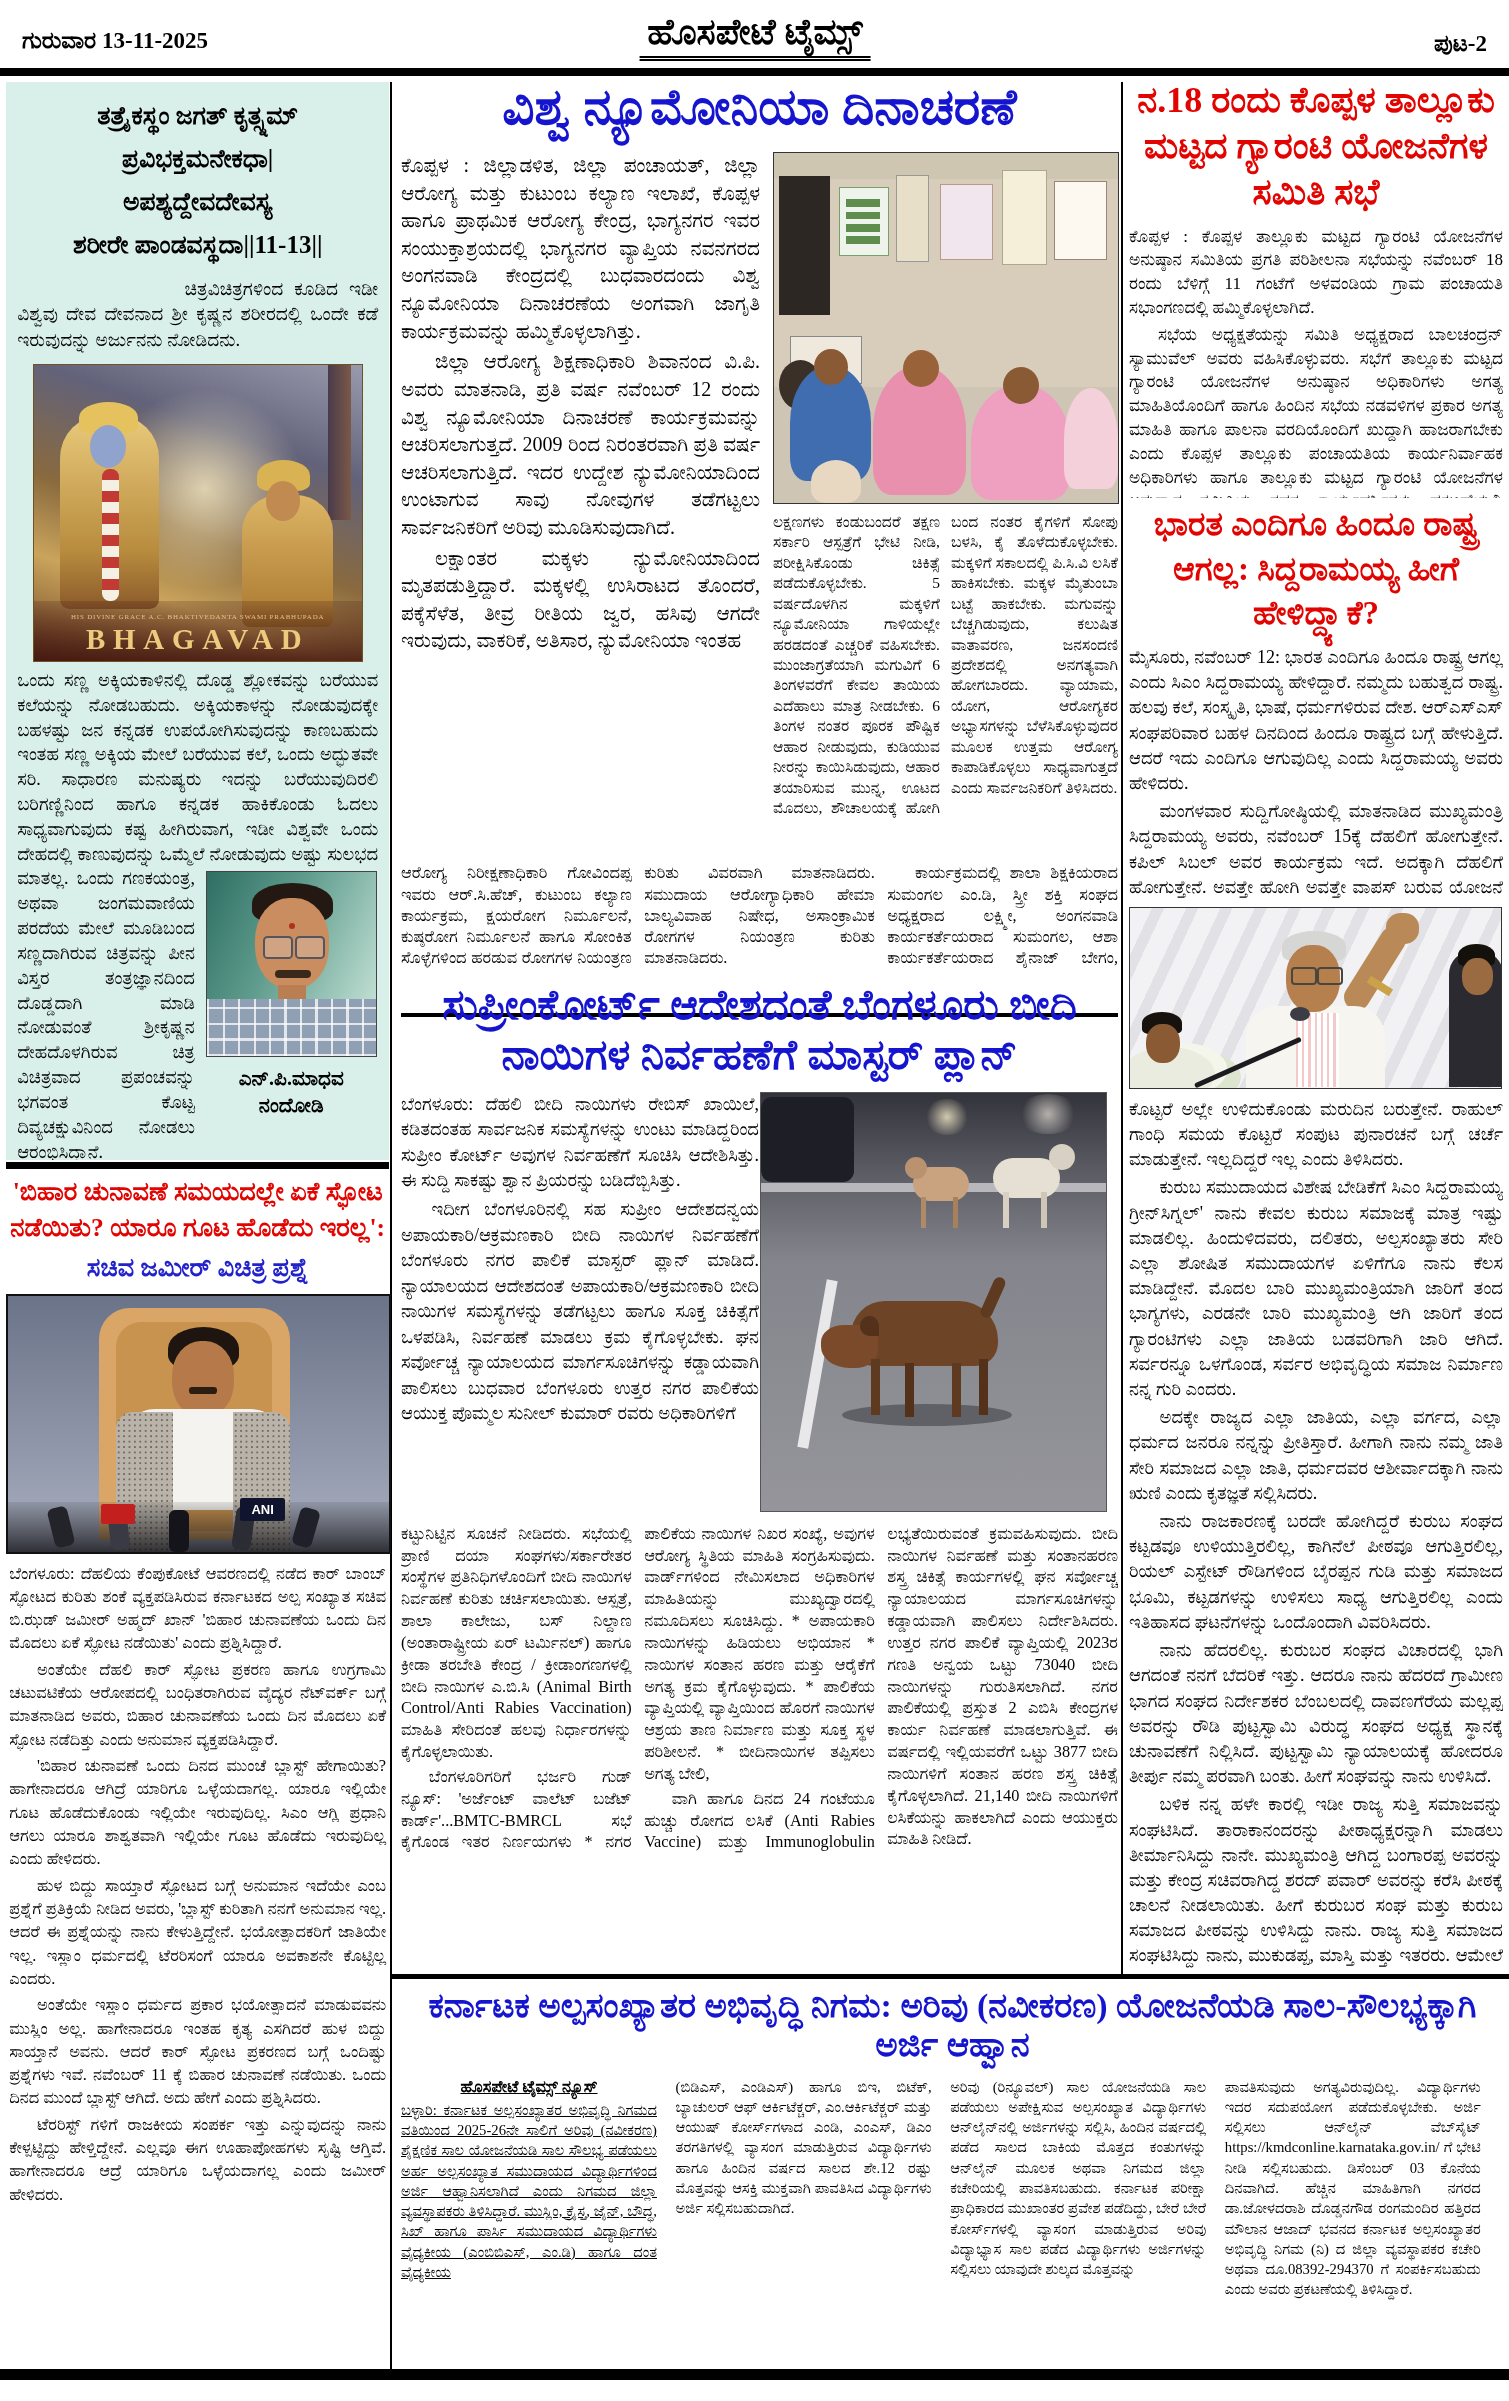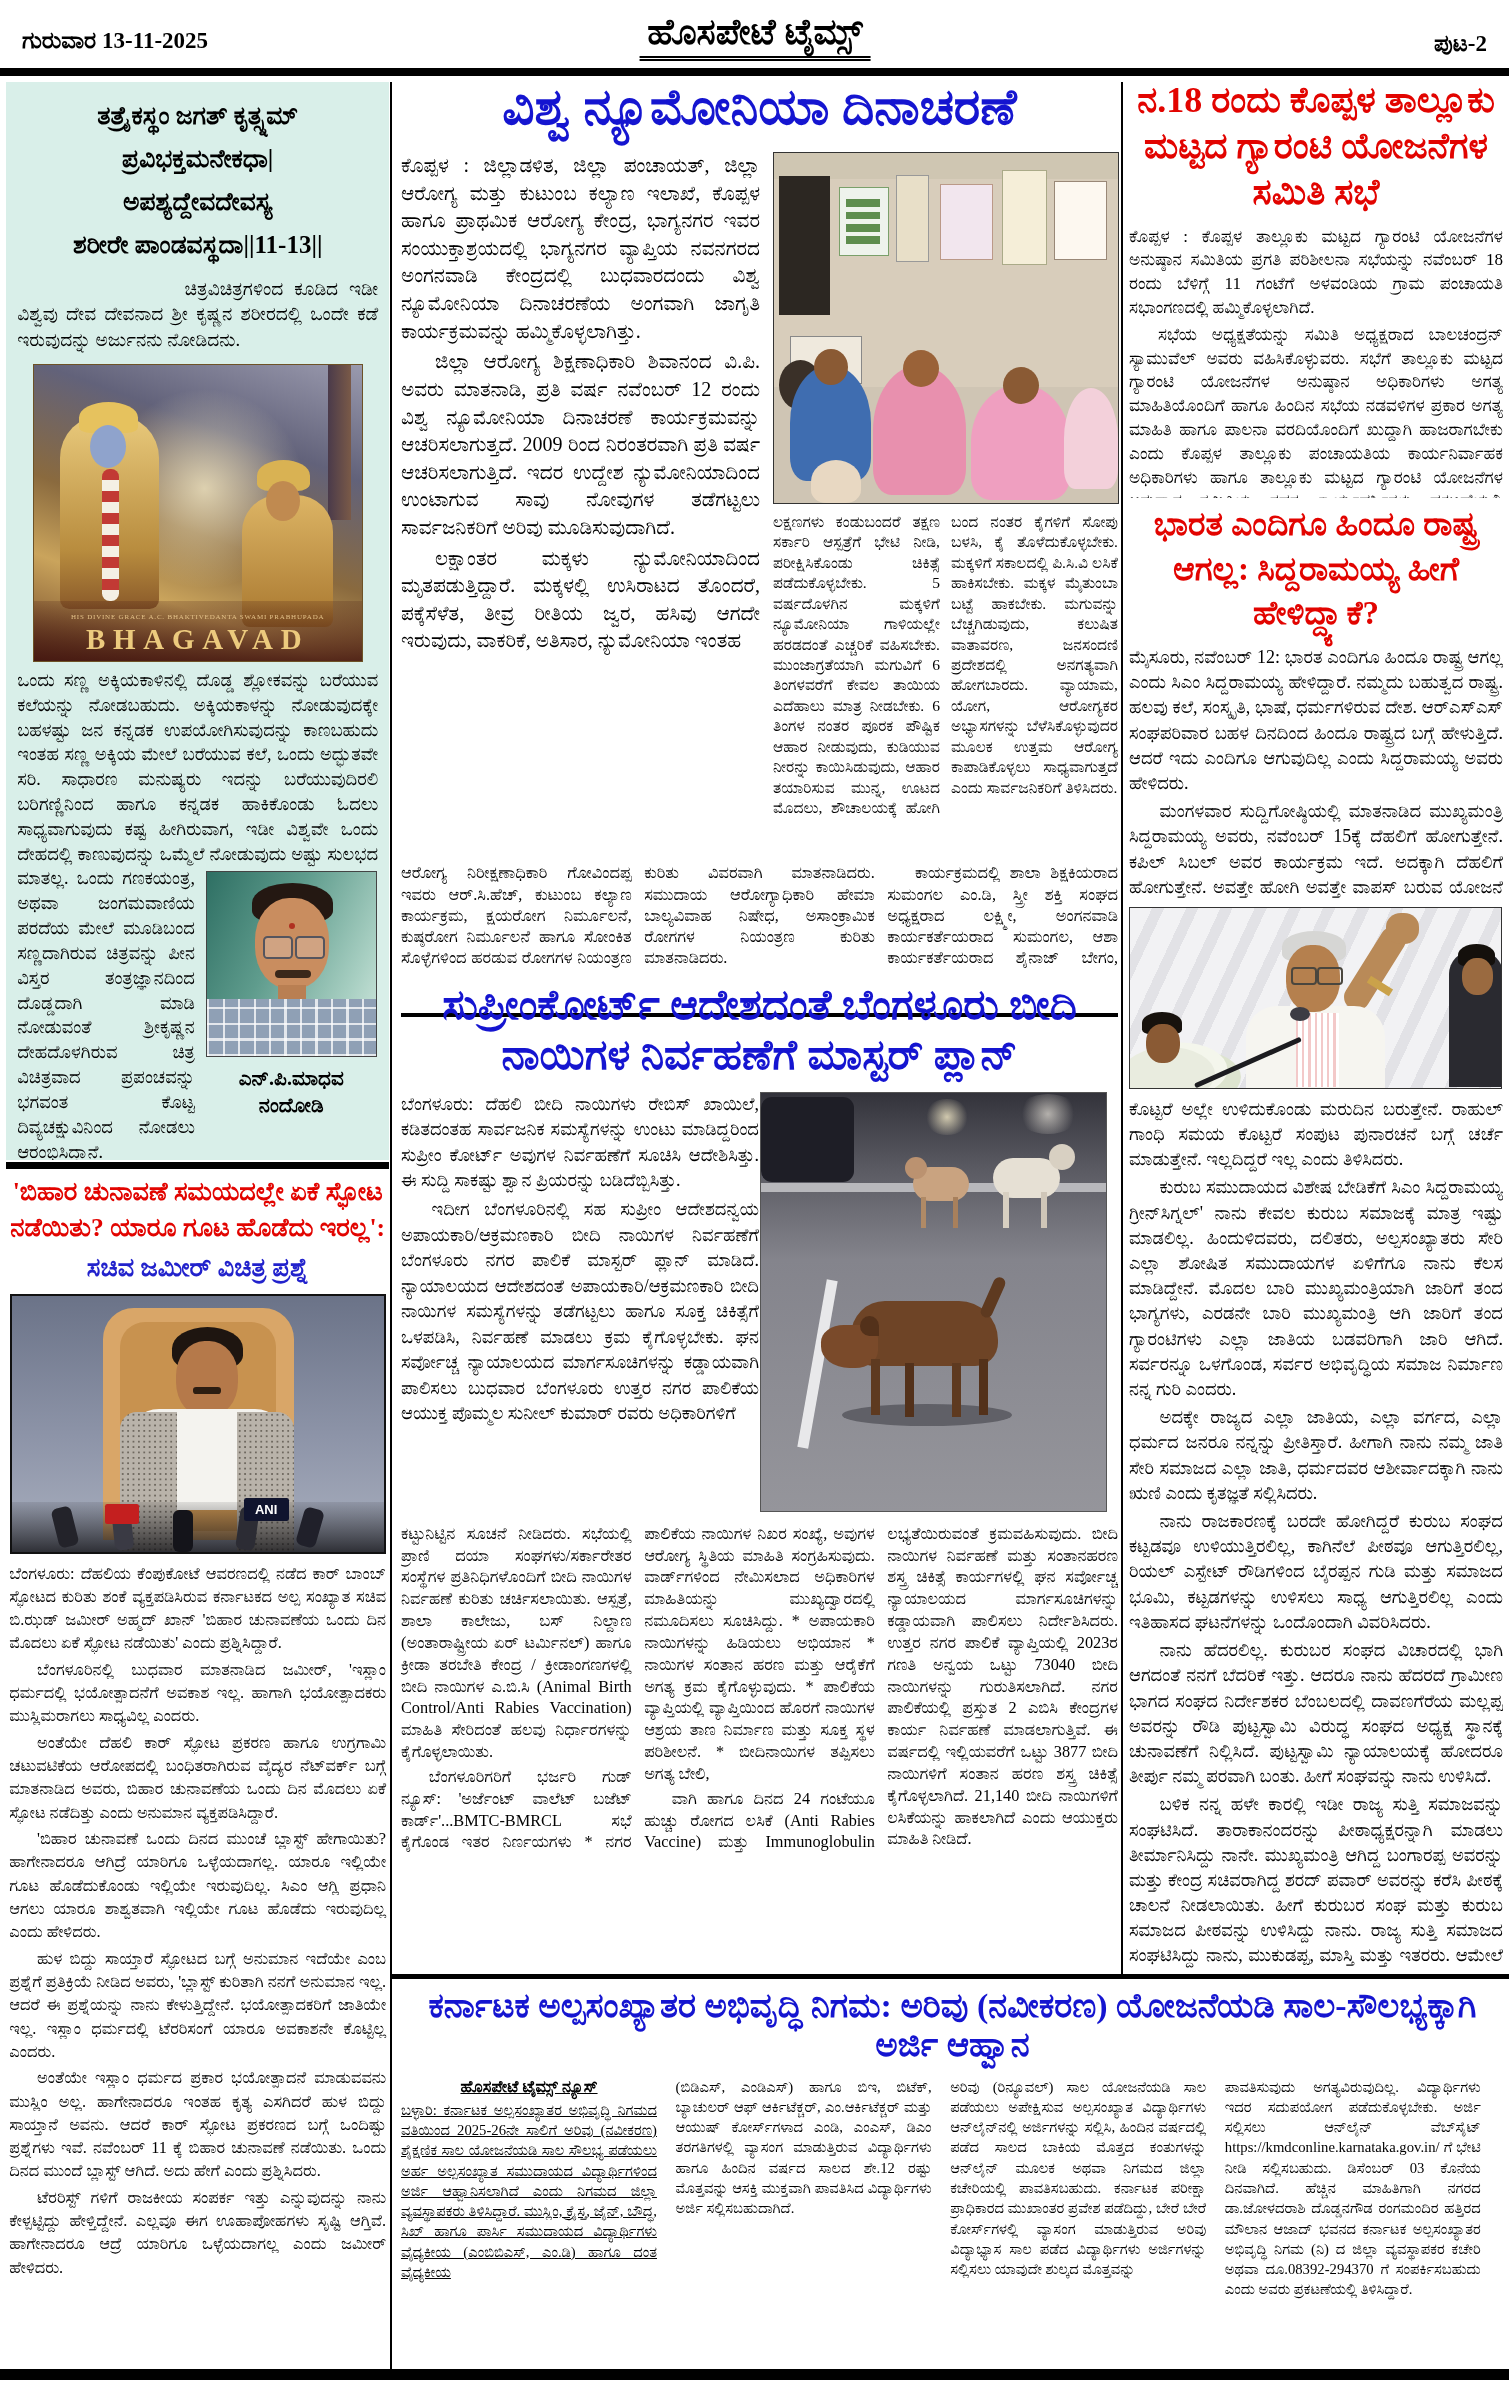--- a/index.html
+++ b/index.html
@@ -200,42 +200,41 @@
       <span>ಗಣಕಯಂತ್ರ, ಅಥವಾ ಜಂಗಮವಾಣಿಯ ಪರದೆಯ ಮೇಲೆ ಮೂಡಿಬಂದ ಸಣ್ಣದಾಗಿರುವ ಚಿತ್ರವನ್ನು ಪೀನ ವಿಸ್ತರ ತಂತ್ರಜ್ಞಾನದಿಂದ ದೊಡ್ಡದಾಗಿ ಮಾಡಿ ನೋಡುವಂತೆ ಶ್ರೀಕೃಷ್ಣನ ದೇಹದೊಳಗಿರುವ ಚಿತ್ರ ವಿಚಿತ್ರವಾದ ಪ್ರಪಂಚವನ್ನು ಭಗವಂತ ಕೊಟ್ಟ ದಿವ್ಯಚಕ್ಷುವಿನಿಂದ ನೋಡಲು ಆರಂಭಿಸಿದ್ದಾನೆ.</span>
     </div>
   </div>
 
   <div class="abs rule" style="left:6.2px;top:1162px;width:383px;height:7px;"></div>
 
   <div class="abs" style="left:6.2px;top:1174px;width:383px;">
     <div class="center red-h" style="font-size:25.6px;line-height:1.42;padding:0 1.5px;">'ಬಿಹಾರ ಚುನಾವಣೆ ಸಮಯದಲ್ಲೇ ಏಕೆ ಸ್ಫೋಟ ನಡೆಯಿತು? ಯಾರೂ ಗೂಟ ಹೊಡೆದು ಇರಲ್ಲ':</div>
     <div class="center" style="font-size:25.6px;color:#2222cc;font-weight:bold;margin-top:6.2px;">ಸಚಿವ ಜಮೀರ್ ವಿಚಿತ್ರ ಪ್ರಶ್ನೆ</div>
 
-    <div class="zam" style="margin:11px auto 7.7px;">
+    <div class="zam" style="margin:11px auto 7.7px;padding-left:9px;">
       <div class="shape zm-chair"></div>
       <div class="shape zm-chairin"></div>
       <div class="shape zm-hair"></div>
       <div class="shape zm-face"></div>
       <div class="shape zm-mo"></div>
       <div class="shape zm-shirt"></div>
       <div class="shape zm-vl"></div>
       <div class="shape zm-vr"></div>
       <div class="shape zm-mics"></div>
       <div class="shape zm-m1"></div>
       <div class="shape zm-m2"></div>
       <div class="shape zm-m3"></div>
       <div class="shape zm-m4"></div>
       <div class="shape zm-m5"></div>
       <div class="shape zm-flagred"></div>
       <div class="shape zm-flagani">ANI</div>
     </div>
 
     <div class="bt just clip" style="padding:0 3.1px;font-size:16.3px;line-height:1.43;height:806px;">
       <p class="lead">ಬೆಂಗಳೂರು: ದೆಹಲಿಯ ಕೆಂಪುಕೋಟೆ ಆವರಣದಲ್ಲಿ ನಡೆದ ಕಾರ್ ಬಾಂಬ್ ಸ್ಫೋಟದ ಕುರಿತು ಶಂಕೆ ವ್ಯಕ್ತಪಡಿಸಿರುವ ಕರ್ನಾಟಕದ ಅಲ್ಪ ಸಂಖ್ಯಾತ ಸಚಿವ ಬಿ.ಝಡ್ ಜಮೀರ್ ಅಹ್ಮದ್ ಖಾನ್ 'ಬಿಹಾರ ಚುನಾವಣೆಯ ಒಂದು ದಿನ ಮೊದಲು ಏಕೆ ಸ್ಫೋಟ ನಡೆಯಿತು' ಎಂದು ಪ್ರಶ್ನಿಸಿದ್ದಾರೆ.</p>
-      <p>ಬೆಂಗಳೂರಿನಲ್ಲಿ ಬುಧವಾರ ಮಾತನಾಡಿದ ಜಮೀರ್, 'ಇಸ್ಲಾಂ ಧರ್ಮದಲ್ಲಿ ಭಯೋತ್ಪಾದನೆಗೆ ಅವಕಾಶ ಇಲ್ಲ. ಹಾಗಾಗಿ ಭಯೋತ್ಪಾದಕರು ಮುಸ್ಲಿಮರಾಗಲು ಸಾಧ್ಯವಿಲ್ಲ ಎಂದರು.</p>
       <p>ಅಂತೆಯೇ ದೆಹಲಿ ಕಾರ್ ಸ್ಫೋಟ ಪ್ರಕರಣ ಹಾಗೂ ಉಗ್ರಗಾಮಿ ಚಟುವಟಿಕೆಯ ಆರೋಪದಲ್ಲಿ ಬಂಧಿತರಾಗಿರುವ ವೈದ್ಯರ ನೆಟ್‌ವರ್ಕ್ ಬಗ್ಗೆ ಮಾತನಾಡಿದ ಅವರು, ಬಿಹಾರ ಚುನಾವಣೆಯ ಒಂದು ದಿನ ಮೊದಲು ಏಕೆ ಸ್ಫೋಟ ನಡೆದಿತ್ತು ಎಂದು ಅನುಮಾನ ವ್ಯಕ್ತಪಡಿಸಿದ್ದಾರೆ.</p>
       <p>'ಬಿಹಾರ ಚುನಾವಣೆ ಒಂದು ದಿನದ ಮುಂಚೆ ಬ್ಲಾಸ್ಟ್ ಹೇಗಾಯಿತು? ಹಾಗೇನಾದರೂ ಆಗಿದ್ರೆ ಯಾರಿಗೂ ಒಳ್ಳೆಯದಾಗಲ್ಲ. ಯಾರೂ ಇಲ್ಲಿಯೇ ಗೂಟ ಹೊಡೆದುಕೊಂಡು ಇಲ್ಲಿಯೇ ಇರುವುದಿಲ್ಲ. ಸಿಎಂ ಆಗ್ಲಿ ಪ್ರಧಾನಿ ಆಗಲು ಯಾರೂ ಶಾಶ್ವತವಾಗಿ ಇಲ್ಲಿಯೇ ಗೂಟ ಹೊಡೆದು ಇರುವುದಿಲ್ಲ ಎಂದು ಹೇಳಿದರು.</p>
       <p>ಹುಳ ಬಿದ್ದು ಸಾಯ್ತಾರೆ ಸ್ಫೋಟದ ಬಗ್ಗೆ ಅನುಮಾನ ಇದೆಯೇ ಎಂಬ ಪ್ರಶ್ನೆಗೆ ಪ್ರತಿಕ್ರಿಯೆ ನೀಡಿದ ಅವರು, 'ಬ್ಲಾಸ್ಟ್ ಕುರಿತಾಗಿ ನನಗೆ ಅನುಮಾನ ಇಲ್ಲ. ಆದರೆ ಈ ಪ್ರಶ್ನೆಯನ್ನು ನಾನು ಕೇಳುತ್ತಿದ್ದೇನೆ. ಭಯೋತ್ಪಾದಕರಿಗೆ ಜಾತಿಯೇ ಇಲ್ಲ. ಇಸ್ಲಾಂ ಧರ್ಮದಲ್ಲಿ ಟೆರರಿಸಂಗೆ ಯಾರೂ ಅವಕಾಶನೇ ಕೊಟ್ಟಿಲ್ಲ ಎಂದರು.</p>
       <p>ಅಂತೆಯೇ ಇಸ್ಲಾಂ ಧರ್ಮದ ಪ್ರಕಾರ ಭಯೋತ್ಪಾದನೆ ಮಾಡುವವನು ಮುಸ್ಲಿಂ ಅಲ್ಲ. ಹಾಗೇನಾದರೂ ಇಂತಹ ಕೃತ್ಯ ಎಸಗಿದರೆ ಹುಳ ಬಿದ್ದು ಸಾಯ್ತಾನೆ ಅವನು. ಆದರೆ ಕಾರ್ ಸ್ಫೋಟ ಪ್ರಕರಣದ ಬಗ್ಗೆ ಒಂದಿಷ್ಟು ಪ್ರಶ್ನೆಗಳು ಇವೆ. ನವೆಂಬರ್ 11 ಕ್ಕೆ ಬಿಹಾರ ಚುನಾವಣೆ ನಡೆಯಿತು. ಒಂದು ದಿನದ ಮುಂದೆ ಬ್ಲಾಸ್ಟ್ ಆಗಿದೆ. ಅದು ಹೇಗೆ ಎಂದು ಪ್ರಶ್ನಿಸಿದರು.</p>
       <p>ಟೆರರಿಸ್ಟ್ ಗಳಿಗೆ ರಾಜಕೀಯ ಸಂಪರ್ಕ ಇತ್ತು ಎನ್ನುವುದನ್ನು ನಾನು ಕೇಳ್ಪಟ್ಟಿದ್ದು ಹೇಳ್ತಿದ್ದೇನೆ. ಎಲ್ಲವೂ ಈಗ ಊಹಾಪೋಹಗಳು ಸೃಷ್ಟಿ ಆಗ್ತಿವೆ. ಹಾಗೇನಾದರೂ ಆದ್ರೆ ಯಾರಿಗೂ ಒಳ್ಳೆಯದಾಗಲ್ಲ ಎಂದು ಜಮೀರ್ ಹೇಳಿದರು.</p>
     </div>
   </div>
 
   <div class="abs" style="left:401px;top:81px;width:717px;">
     <div class="center blue-h" style="font-size:50px;line-height:1.05;">ವಿಶ್ವ ನ್ಯೂಮೋನಿಯಾ ದಿನಾಚರಣೆ</div>

